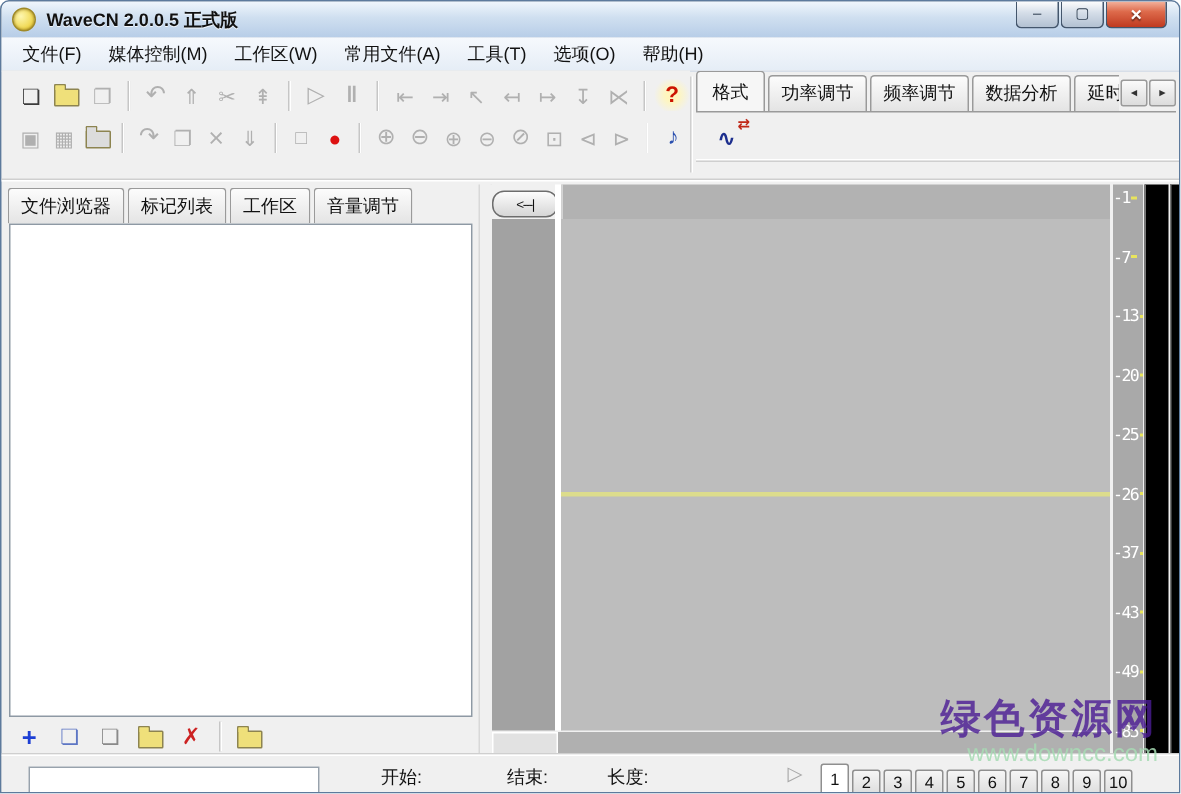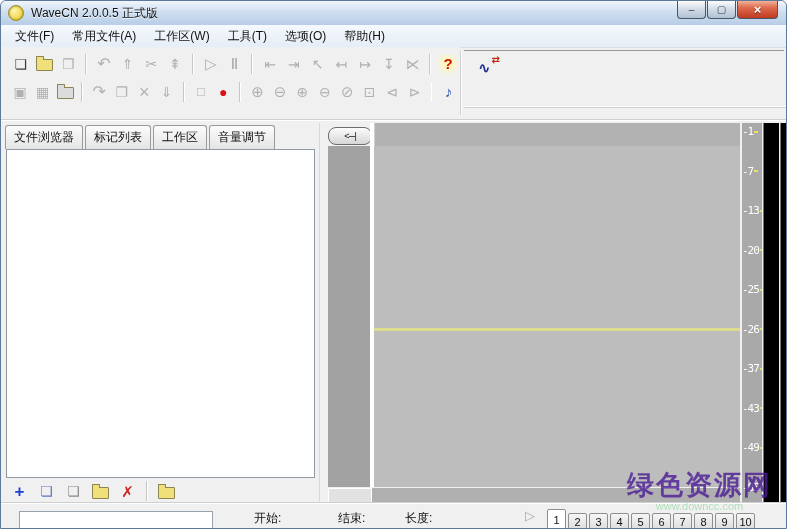--- a/index.html
+++ b/index.html
@@ -7,21 +7,21 @@
        font-family:"Liberation Sans","DejaVu Sans",sans-serif;font-size:12px;color:#111;
        background:#f0f0f0;border:1px solid #5d7a9c;box-sizing:border-box;border-radius:6px 6px 0 0;}
   
   .titlebar{position:absolute;left:0;top:0;right:0;height:24px;
             background:linear-gradient(#f0f6fc,#cfdff0 45%,#b7cde7);
             border-bottom:1px solid #9fb4cc;border-radius:5px 5px 0 0;
             display:flex;align-items:center;padding-left:7px;}
   .app-icon{width:14px;height:14px;border-radius:50%;
             background:radial-gradient(circle at 35% 35%,#fdf6b0,#efd64a 70%,#c9a62c);
             border:1px solid #a08a28;box-shadow:inset 0 0 2px #8a6f1c;}
-  .title-text{margin-left:7px;text-shadow:0 1px 0 rgba(255,255,255,.8);}
+  .title-text{margin-left:7px;text-shadow:0 1px 0 rgba(255,255,255,.8);font-weight:bold;}
   .win-btns{position:absolute;right:8px;top:0;display:flex;}
   .win-btn{width:27px;height:17px;margin-left:1px;border:1px solid #44566c;border-top:none;
            border-radius:0 0 4px 4px;display:flex;align-items:center;justify-content:center;
            background:linear-gradient(#fdfdfd,#d4dde8 45%,#b3c1d2);font-size:10px;color:#2e3e50;}
   .win-btn.close{width:39px;color:#fff;font-size:13px;font-weight:bold;
            background:linear-gradient(#f3b29c,#dd6a4b 40%,#c03a20);text-shadow:0 1px 1px rgba(0,0,0,.5);}
   
   .menubar{position:absolute;top:24px;left:0;right:0;height:22px;
            background:linear-gradient(#f6f9fd,#e5edf6);border-bottom:1px solid #d7dee8;
            display:flex;align-items:center;padding-left:5px;}
@@ -92,42 +92,43 @@
   .s-label{position:absolute;top:6px;}
   .s-play{position:absolute;top:4px;font-size:13px;color:#a8a8a8;}
   #pages{position:absolute;left:546px;top:5px;display:flex;align-items:flex-end;}
   .page-btn{width:17px;height:16px;margin-right:2px;border:1px solid #8f8f8f;border-radius:2px 2px 0 0;
        background:linear-gradient(#f6f6f6,#dcdcdc);display:flex;align-items:center;justify-content:center;
        font-size:11px;cursor:default;}
   .page-btn.active{background:#fff;height:20px;}
   
   .watermark{position:absolute;right:14px;bottom:16px;text-align:center;z-index:9;pointer-events:none;}
   .wm-title{font-size:27px;font-weight:bold;letter-spacing:2px;opacity:.8;}
-  .wm-url{font-size:11px;margin-top:-3px;opacity:.85;}
+  .wm-url{font-size:16px;margin-top:-3px;opacity:.85;text-align:right;}
 </style>
 </head>
 <body>
 
 <div id="app">
 
   <div class="titlebar">
     <span class="app-icon"></span>
     <span class="title-text">WaveCN 2.0.0.5 正式版</span>
     <span class="win-btns">
       <span class="win-btn">–</span>
       <span class="win-btn">▢</span>
       <span class="win-btn close">×</span>
     </span>
   </div>
 
   <div class="menubar">
     <span id="menubar-items" style="display:flex;">
         <span class="menu-item">文件(F)</span>
+        <span class="menu-item">媒体控制(M)</span>
+        <span class="menu-item">工作区(W)</span>
         <span class="menu-item">常用文件(A)</span>
-        <span class="menu-item">工作区(W)</span>
         <span class="menu-item">工具(T)</span>
         <span class="menu-item">选项(O)</span>
         <span class="menu-item">帮助(H)</span>
       </span>
   </div>
 
   <div class="toolbar">
     <div class="tb-row" id="tb-row1">
         <span class="tbi" style="color: rgb(60, 60, 60);">❏</span>
         <span class="tbi">
@@ -176,20 +177,31 @@
         <span class="tbi" style="color: rgb(176, 176, 176);">⊡</span>
         <span class="tbi" style="color: rgb(176, 176, 176);">⊲</span>
         <span class="tbi" style="color: rgb(176, 176, 176);">⊳</span>
         <i class="tb-sep"></i>
         <span class="tbi" style="color: rgb(42, 79, 175); font-size: 15px;">♪</span>
       </div>
   </div>
   <div class="tb-vline"></div>
 
   <div class="right-panel">
+    <div class="tabstrip">
+      <span id="right-tabs">
+          <span class="tab active">格式</span>
+          <span class="tab">功率调节</span>
+          <span class="tab">频率调节</span>
+          <span class="tab">数据分析</span>
+          <span class="tab">延时</span>
+        </span>
+      <span class="tab-scroll">◄</span>
+      <span class="tab-scroll">►</span>
+    </div>
     <div class="panel-body">
       <span class="fmt-icon">
         <b class="fmt-wave">∿</b>
         <b class="fmt-arrows">⇄</b>
       </span>
     </div>
   </div>
   <div class="hline"></div>
   <div class="hline2"></div>
 

